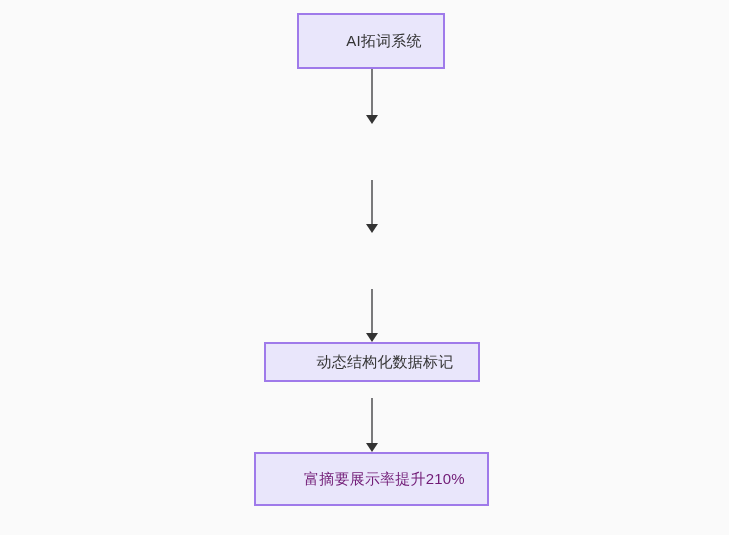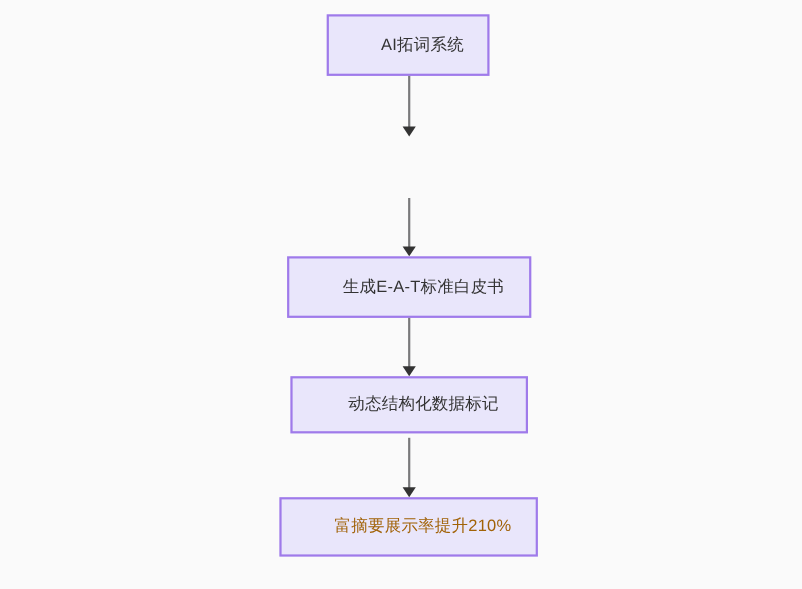--- a/index.html
+++ b/index.html
@@ -73,35 +73,32 @@
     <div class="edge-line" style="height: 47px; background: rgb(121, 121, 123);"></div>
     <div class="edge-arrow" style="top: 46px; border-top-color: rgb(51, 51, 51);"></div>
   </div>
 
 
   <div class="edge" style="left: 371px; top: 180px; height: 53px;">
     <div class="edge-line" style="height: 45px; background: rgb(121, 121, 123);"></div>
     <div class="edge-arrow" style="top: 44px; border-top-color: rgb(51, 51, 51);"></div>
   </div>
 
-  <div class="node" style="left: 261px; top: 233px; width: 222px; height: 56px; background: rgb(233, 230, 251); border-color: rgb(159, 122, 234);">
-    <span class="node-label" style="color: rgb(51, 51, 51);">生成E-A-T标准白皮书</span>
-  </div>
 
   <div class="edge" style="left: 371px; top: 289px; height: 53px;">
     <div class="edge-line" style="height: 45px; background: rgb(121, 121, 123);"></div>
     <div class="edge-arrow" style="top: 44px; border-top-color: rgb(51, 51, 51);"></div>
   </div>
 
-  <div class="node" style="left: 264px; top: 342px; width: 216px; height: 52px; background: rgb(233, 230, 251); border-color: rgb(159, 122, 234);">
+  <div class="node" style="left: 264px; top: 342px; width: 216px; height: 40px; background: rgb(233, 230, 251); border-color: rgb(159, 122, 234);">
     <span class="node-label" style="color: rgb(51, 51, 51);">动态结构化数据标记</span>
   </div>
 
   <div class="edge" style="left: 371px; top: 398px; height: 54px;">
     <div class="edge-line" style="height: 46px; background: rgb(121, 121, 123);"></div>
     <div class="edge-arrow" style="top: 45px; border-top-color: rgb(51, 51, 51);"></div>
   </div>
 
   <div class="node" style="left: 254px; top: 452px; width: 235px; height: 54px; background: rgb(233, 230, 251); border-color: rgb(159, 122, 234);">
-    <span class="node-label" style="color: #a16207;">富摘要展示率提升210%</span>
+    <span class="node-label" style="color: #701a75;">富摘要展示率提升210%</span>
   </div>
 
 </div>
 
 </body></html>

